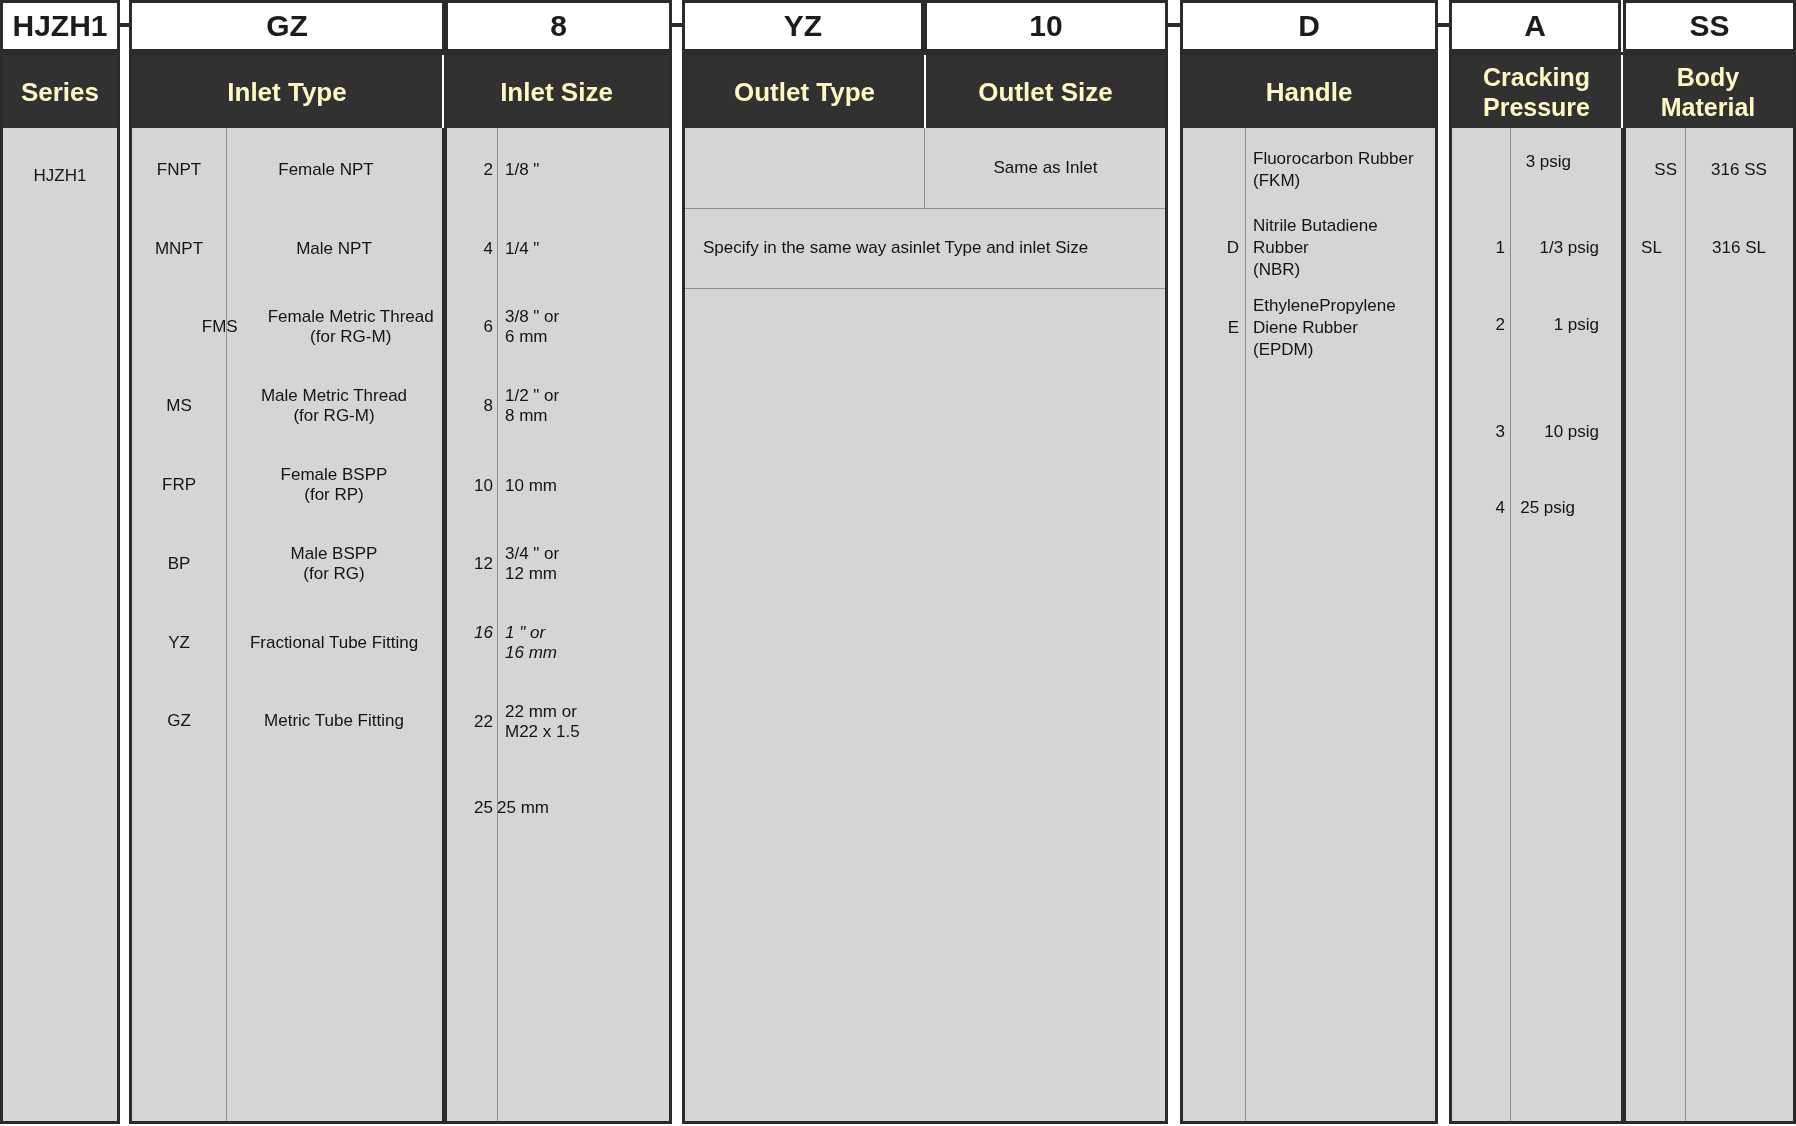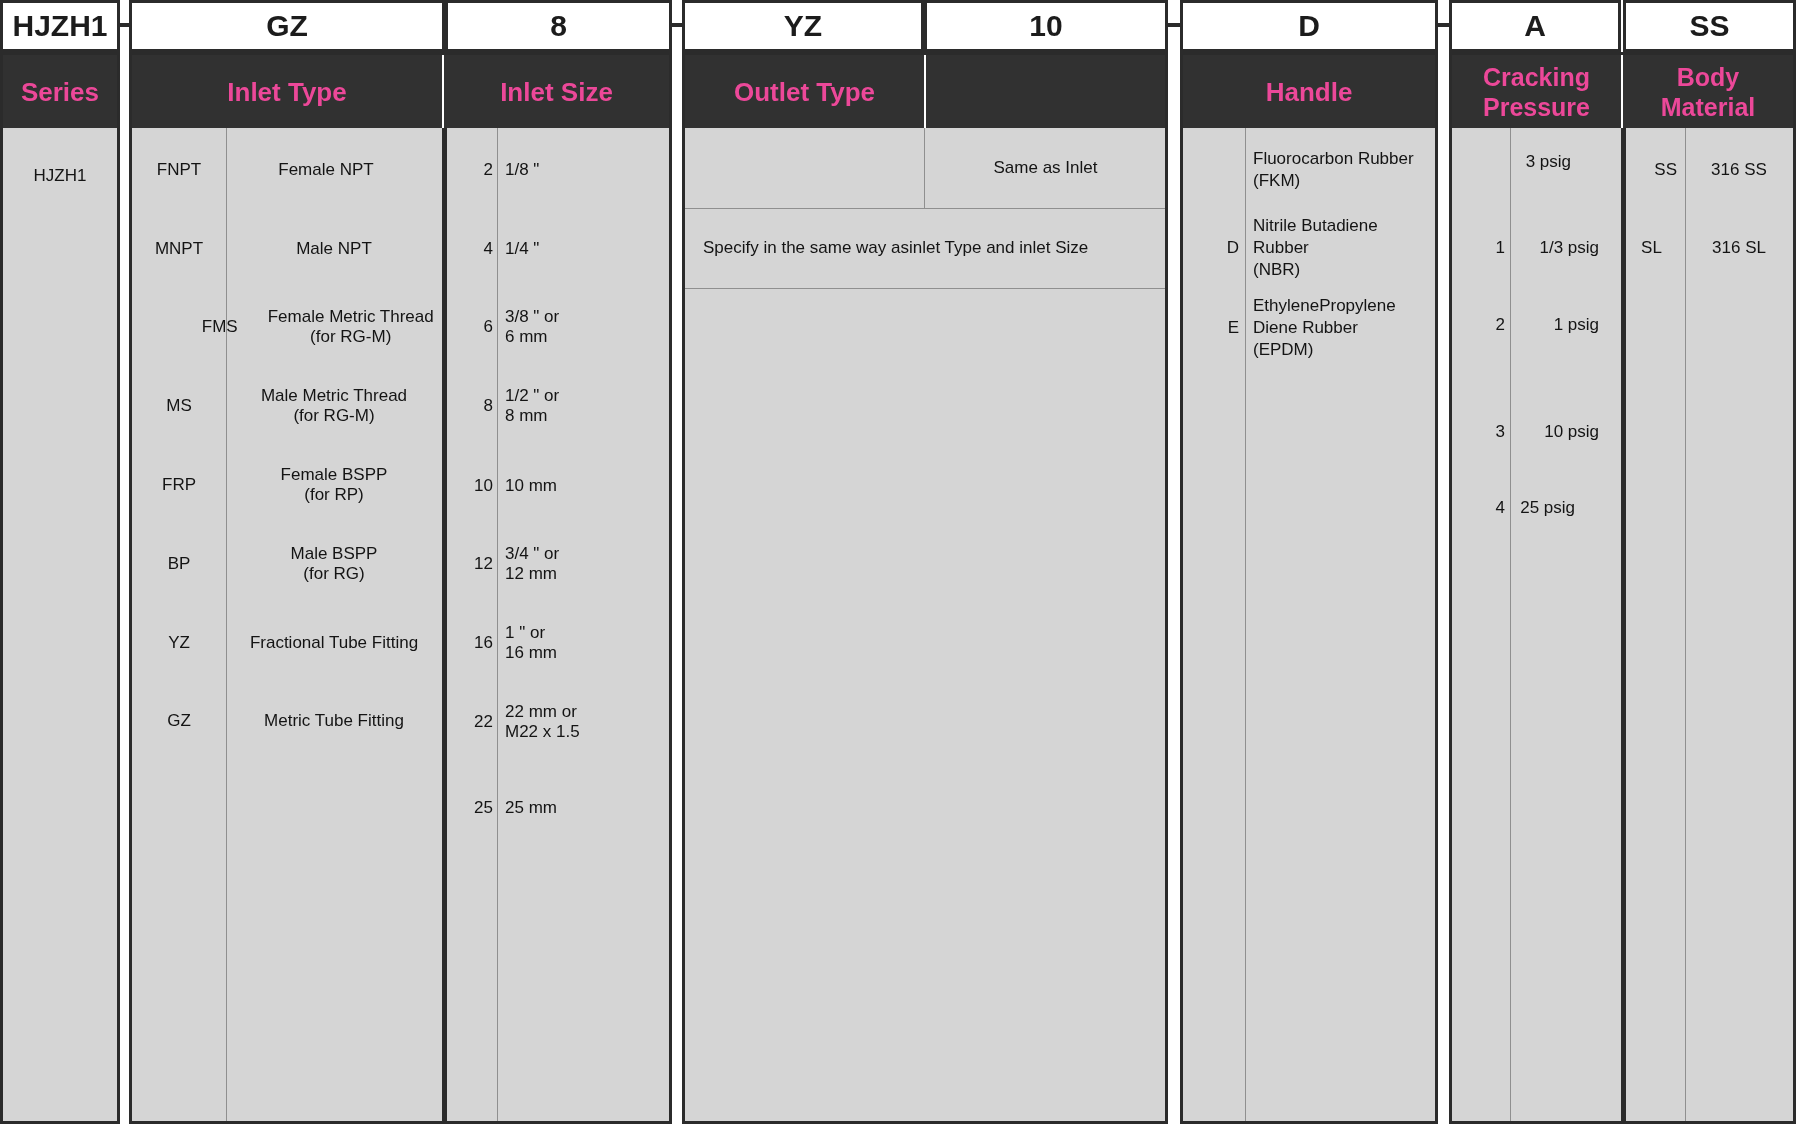--- a/index.html
+++ b/index.html
@@ -5,21 +5,21 @@
   html,body{margin:0;padding:0;background:#fff;}
   .canvas{position:relative;width:1796px;height:1126px;background:#fff;
           font-family:"Liberation Sans",sans-serif;color:#141414;overflow:hidden;}
   .panel{position:absolute;top:0;}
   .code-row{display:flex;height:52px;background:#fff;}
   .code-box{box-sizing:border-box;border:3px solid #2b2b2b;background:#fff;
             display:flex;align-items:center;justify-content:center;
             font-weight:bold;font-size:30px;color:#1c1c1c;}
   .table{box-sizing:border-box;border:3px solid #2b2b2b;height:1072px;background:#d5d5d5;}
   .head{height:73px;background:#313131;display:flex;}
-  .head-cell{display:flex;align-items:center;justify-content:center;color:#ec4899;
+  .head-cell{display:flex;align-items:center;justify-content:center;color:#fef9c3;
              font-weight:bold;font-size:26px;text-align:center;line-height:30px;}
   .hsep{width:2px;background:#fff;height:100%;}
   .tbody{position:relative;height:993px;background:#d5d5d5;}
   .vline{position:absolute;top:0;bottom:0;width:1px;background:#8f8f8f;}
   .vthick{position:absolute;top:0;bottom:0;width:5px;background:#2b2b2b;}
   .hline{position:absolute;left:0;right:0;height:1px;background:#8f8f8f;}
   .txt{position:absolute;font-size:17px;line-height:20px;}
   .row{position:absolute;display:flex;font-size:17px;line-height:20px;}
   .cell{box-sizing:border-box;}
   .hrow{position:absolute;display:flex;align-items:center;font-size:17px;line-height:22px;}
@@ -150,53 +150,54 @@
             <div>10 mm</div>
           </div>
         </div>
         <div class="row" style="left:315px;top:416px;width:222px;align-items:center;">
           <div class="cell" style="width:50px;text-align:right;padding-right:4px;">12</div>
           <div class="cell" style="padding-left:8px;">
             <div>3/4 " or</div>
             <div>12 mm</div>
           </div>
         </div>
-        <div class="row" style="left:315px;top:495px;width:222px;align-items:center;">
+        <div class="row" style="left:315px;top:495px;width:222px;font-style:italic;">
           <div class="cell" style="width:50px;text-align:right;padding-right:4px;">16</div>
           <div class="cell" style="padding-left:8px;">
             <div>1 " or</div>
             <div>16 mm</div>
           </div>
         </div>
         <div class="row" style="left:315px;top:574px;width:222px;align-items:center;">
           <div class="cell" style="width:50px;text-align:right;padding-right:4px;">22</div>
           <div class="cell" style="padding-left:8px;">
             <div>22 mm or</div>
             <div>M22 x 1.5</div>
           </div>
         </div>
         <div class="row" style="left:315px;top:670px;width:222px;">
           <div class="cell" style="width:50px;text-align:right;padding-right:4px;">25</div>
-          <div class="cell" style="padding-left:8px;">
+          <div class="cell" style="">
             <div>25 mm</div>
           </div>
         </div>
       </div>
     </div>
   </div>
 
   <div class="panel" style="left:682px;width:486px;">
     <div class="code-row">
       <div class="code-box" style="width:242px;">YZ</div>
       <div class="code-box" style="width:244px;">10</div>
     </div>
     <div class="table">
       <div class="head">
         <div class="head-cell" style="width:239px;">Outlet Type</div>
         <div class="hsep"></div>
+        <div class="head-cell" style="width:239px;">Outlet Size</div>
       </div>
       <div class="tbody">
         <div class="vline" style="left:239px;bottom:auto;height:80px;"></div>
         <div class="txt" style="left:241px;width:239px;top:30px;text-align:center;">Same as Inlet</div>
         <div class="hline" style="top:80px;"></div>
         <div class="txt" style="left:18px;top:110px;right:10px;">Specify in the same way asinlet Type and inlet Size</div>
         <div class="hline" style="top:160px;"></div>
       </div>
     </div>
   </div>

